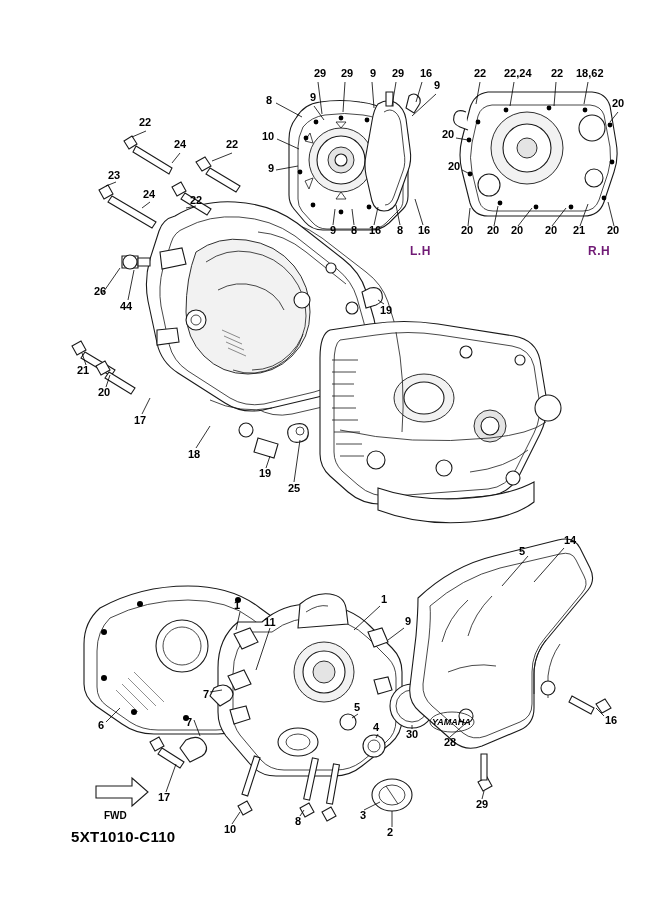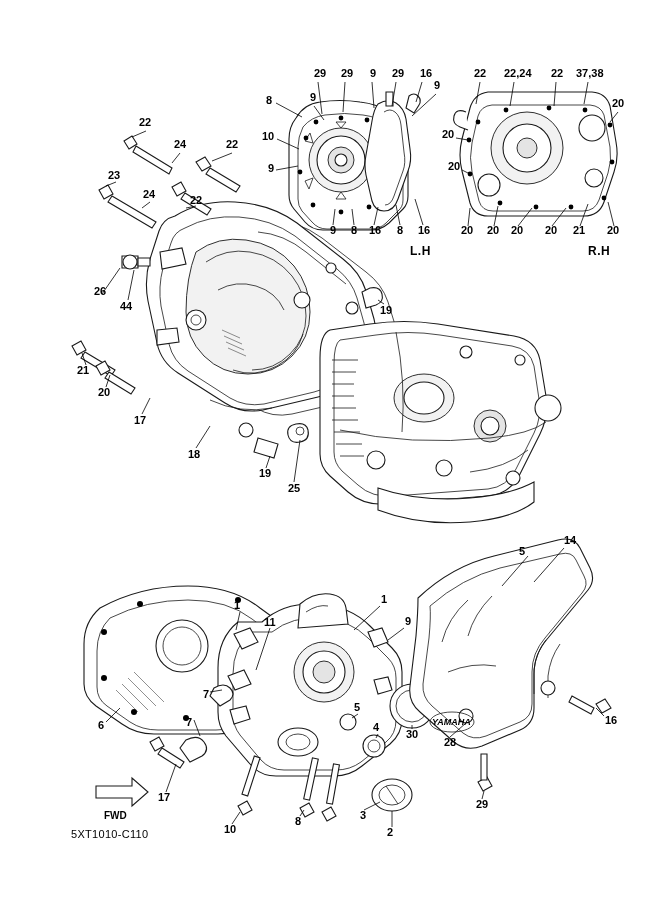--- a/index.html
+++ b/index.html
@@ -35,28 +35,28 @@
     color: #000;
     white-space: nowrap;
     line-height: 11px;
   }
   .sectlabel {
     position: absolute;
     font-family: "Liberation Sans", sans-serif;
     font-size: 12px;
     font-weight: bold;
     letter-spacing: 0.5px;
-    color: #000000;
+    color: #701a75;
     white-space: nowrap;
   }
   .diagcode {
     position: absolute;
     font-family: "Liberation Sans", sans-serif;
-    font-size: 11px;
-    font-weight: normal;
+    font-size: 15px;
+    font-weight: bold;
     letter-spacing: 0.3px;
     color: #000;
     white-space: nowrap;
   }
   .fwdlabel {
     position: absolute;
     font-family: "Liberation Sans", sans-serif;
     font-size: 10px;
     font-weight: bold;
     color: #000;
@@ -433,21 +433,21 @@
   <span class="callout" style="left:268px;top:163px">9</span>
   <span class="callout" style="left:330px;top:225px">9</span>
   <span class="callout" style="left:351px;top:225px">8</span>
   <span class="callout" style="left:369px;top:225px">16</span>
   <span class="callout" style="left:397px;top:225px">8</span>
   <span class="callout" style="left:418px;top:225px">16</span>
 
   <span class="callout" style="left:474px;top:68px">22</span>
   <span class="callout" style="left:504px;top:68px">22,24</span>
   <span class="callout" style="left:551px;top:68px">22</span>
-  <span class="callout" style="left:576px;top:68px">37,38</span>
+  <span class="callout" style="left:576px;top:68px">18,62</span>
   <span class="callout" style="left:612px;top:98px">20</span>
   <span class="callout" style="left:442px;top:129px">20</span>
   <span class="callout" style="left:448px;top:161px">20</span>
   <span class="callout" style="left:461px;top:225px">20</span>
   <span class="callout" style="left:487px;top:225px">20</span>
   <span class="callout" style="left:511px;top:225px">20</span>
   <span class="callout" style="left:545px;top:225px">20</span>
   <span class="callout" style="left:573px;top:225px">21</span>
   <span class="callout" style="left:607px;top:225px">20</span>
 

